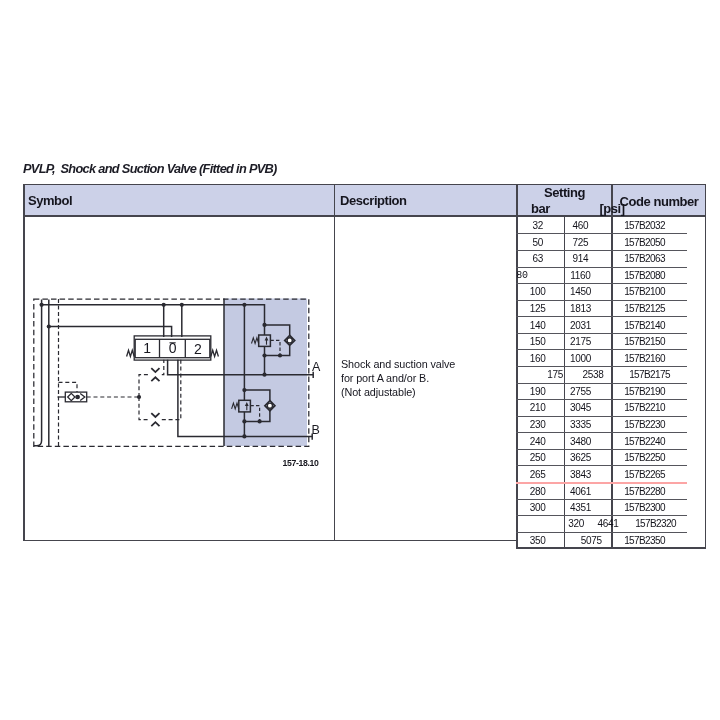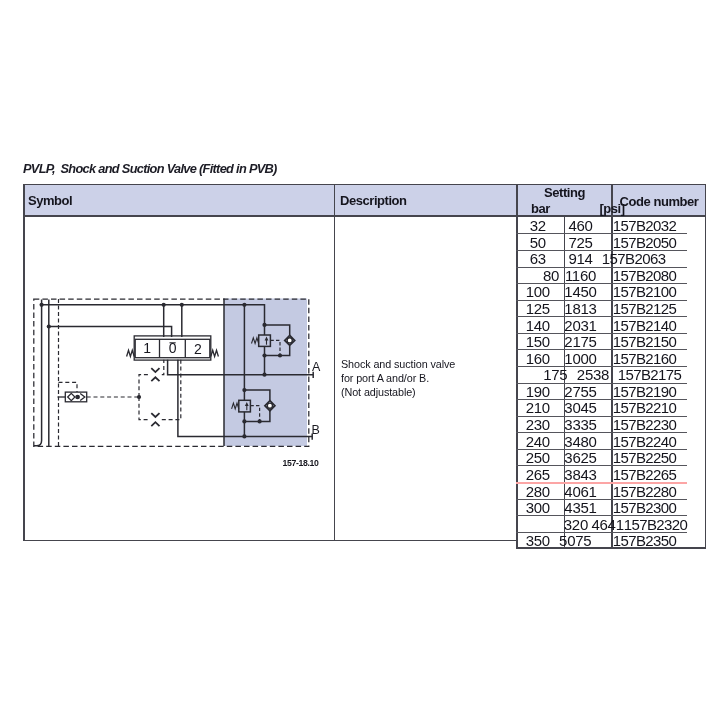--- a/index.html
+++ b/index.html
@@ -45,42 +45,42 @@
   <div class="hdrtxt" style="left:517px;top:185px;width:95px;height:15px;line-height:15px;text-align:center;">Setting</div>
 
   <div class="hdrtxt" style="left:517px;top:200.5px;width:47px;height:15px;line-height:15px;text-align:center;">bar</div>
 
   <div class="hdrtxt" style="left:588px;top:200.5px;width:48px;height:15px;line-height:15px;text-align:center;">[psi]</div>
 
   <div class="hdrtxt" style="left:612px;top:186px;width:94px;height:31px;line-height:31px;text-align:center;">Code number</div>
 
   <div class="abs" style="left:341px;top:357px;font-size:10.8px;line-height:14px;letter-spacing:-0.1px;color:#15151e;">Shock and suction valve<br>for port A and/or B.<br>(Not adjustable)</div>
 
-  <div class="abs" style="left:516.3px;top:216.8px;width:171px;font-size:15px;letter-spacing:-0.3px;color:#14141c;">
+  <div class="abs" style="left:516.3px;top:216.8px;width:171px;font-size:10px;letter-spacing:-0.3px;color:#14141c;">
 
     <div style="display:flex;height:16.59px;box-sizing:border-box;align-items:center;">
       <div style="width:47.5px;text-align:center;">32</div>
       <div style="width:47.4px;text-align:center;">460</div>
       <div style="width:94.9px;text-align:center;letter-spacing:-0.6px;">157B2032</div>
     </div>
 
     <div style="display:flex;height:16.59px;box-sizing:border-box;border-top:1px solid #55555c;align-items:center;">
       <div style="width:47.5px;text-align:center;">50</div>
       <div style="width:47.4px;text-align:center;">725</div>
       <div style="width:94.9px;text-align:center;letter-spacing:-0.6px;">157B2050</div>
     </div>
 
     <div style="display:flex;height:16.59px;box-sizing:border-box;border-top:1px solid #55555c;align-items:center;">
       <div style="width:47.5px;text-align:center;">63</div>
       <div style="width:47.4px;text-align:center;">914</div>
-      <div style="width:94.9px;text-align:left;letter-spacing:-0.6px;">157B2063</div>
-    </div>
-
-    <div style="display:flex;height:16.59px;box-sizing:border-box;border-top:1px solid #55555c;align-items:center;">
-      <div style="width:47.5px;text-align:right;">80</div>
+      <div style="width:94.9px;text-align:center;letter-spacing:-0.6px;">157B2063</div>
+    </div>
+
+    <div style="display:flex;height:16.59px;box-sizing:border-box;border-top:1px solid #55555c;align-items:center;">
+      <div style="width:47.5px;text-align:left;font-family:Liberation Mono, monospace;">80</div>
       <div style="width:47.4px;text-align:center;">1160</div>
       <div style="width:94.9px;text-align:center;letter-spacing:-0.6px;">157B2080</div>
     </div>
 
     <div style="display:flex;height:16.59px;box-sizing:border-box;border-top:1px solid #55555c;align-items:center;">
       <div style="width:47.5px;text-align:center;">100</div>
       <div style="width:47.4px;text-align:center;">1450</div>
       <div style="width:94.9px;text-align:center;letter-spacing:-0.6px;">157B2100</div>
     </div>
 
@@ -163,21 +163,21 @@
     </div>
 
     <div style="display:flex;height:16.59px;box-sizing:border-box;border-top:1px solid #55555c;align-items:center;padding-left:44px;">
       <div style="width:47.5px;text-align:center;">320</div>
       <div style="width:47.4px;text-align:center;">4641</div>
       <div style="width:94.9px;text-align:center;letter-spacing:-0.6px;">157B2320</div>
     </div>
 
     <div style="display:flex;height:16.59px;box-sizing:border-box;border-top:1px solid #55555c;align-items:center;">
       <div style="width:47.5px;text-align:center;">350</div>
-      <div style="width:47.4px;text-align:left;">5075</div>
+      <div style="width:47.4px;text-align:right;">5075</div>
       <div style="width:94.9px;text-align:center;letter-spacing:-0.6px;">157B2350</div>
     </div>
   </div>
 
   <svg class="abs" style="left:0;top:0;" width="720" height="720" viewBox="0 0 720 720">
     <g fill="none" stroke="#2a2a31" stroke-width="1.5">
 
       <rect x="224" y="298.5" width="83" height="147.5" fill="#c4cae2" stroke="none"></rect>
 
       <rect x="33.8" y="299" width="275" height="147.3" stroke-dasharray="5.5 3.1" stroke-width="1.25"></rect>

